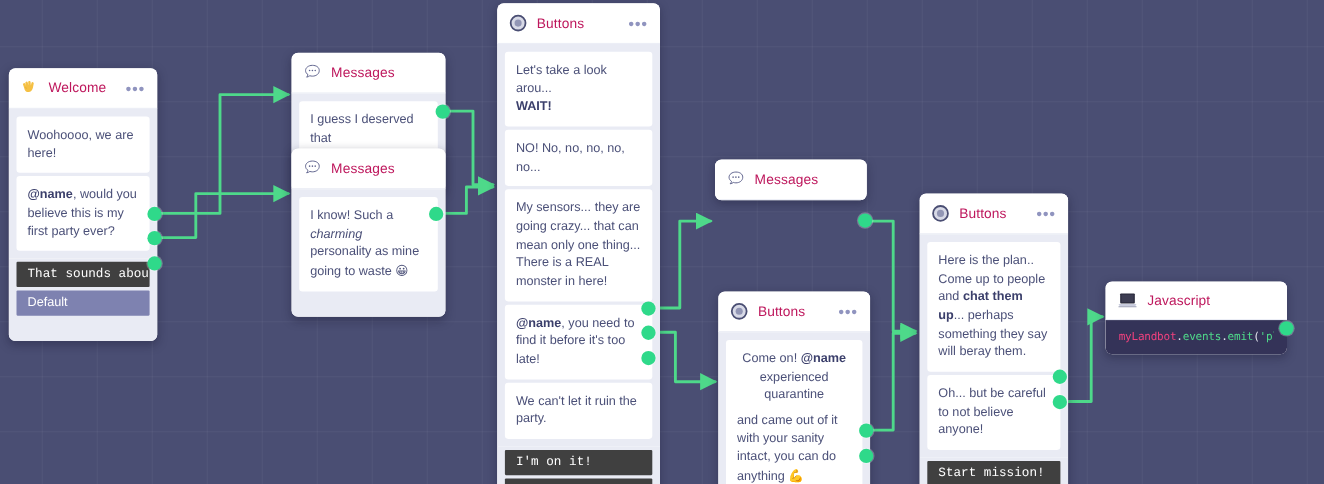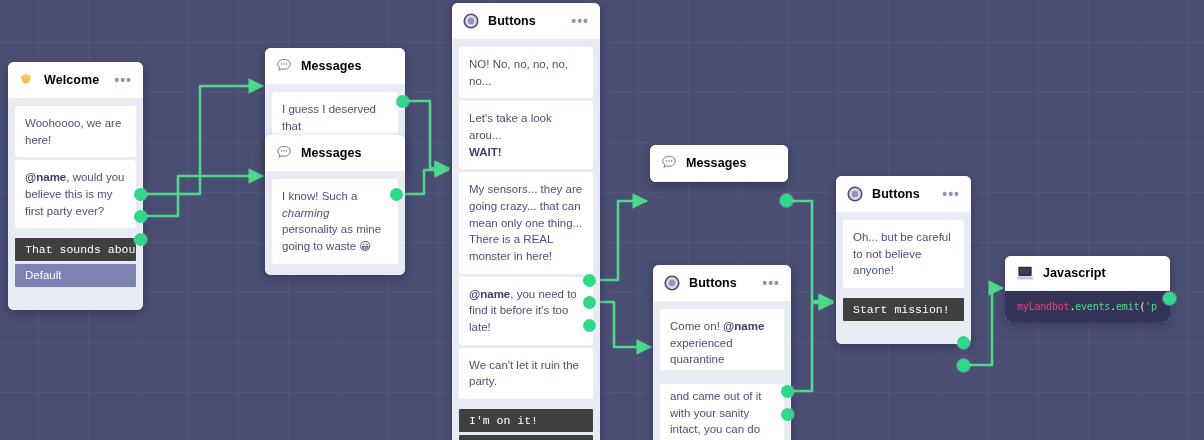--- a/index.html
+++ b/index.html
@@ -30,21 +30,21 @@
     overflow:hidden;
     box-sizing:border-box;
   }
   .card-head{
     display:flex;align-items:center;gap:8px;
     padding:9px 11px 9px 10px;
     background:#fff;
     border-bottom:1px solid #eceef6;
   }
   .card-title{
-    font-size:12.5px;font-weight:bold;color:#000000;letter-spacing:.1px;
+    font-size:12.5px;font-weight:normal;color:#be185d;letter-spacing:.1px;
     flex:1;white-space:nowrap;overflow:hidden;
   }
   .dots{
     color:#9094bf;font-size:14px;letter-spacing:1px;line-height:8px;
     font-weight:bold;
   }
   .hicon{width:18px;height:18px;display:block;flex:0 0 18px;}
   .body-wrap{padding:4px 7px 4px 7px;background:#e9ebf4;}
   .msg{
     background:#fff;border-radius:3px;
@@ -158,38 +158,38 @@
 <div class="card" style="left:265px;top:135px;width:140px;">
   <div class="card-head">
     <svg class="hicon" viewBox="0 0 24 24">
       <path d="M12 3.2c-4.7 0-8.3 2.8-8.3 6.3 0 2 1.1 3.8 3 5-.2 1.2-.9 2.3-1.7 3 1.6-.2 3-.9 3.9-1.7 1 .3 2 .5 3.1.5 4.7 0 8.3-2.8 8.3-6.8S16.7 3.2 12 3.2z" fill="#fff" stroke="#60648e" stroke-width="1.2"></path>
       <circle cx="8.6" cy="9.4" r=".95" fill="#60648e"></circle>
       <circle cx="12" cy="9.4" r=".95" fill="#60648e"></circle>
       <circle cx="15.4" cy="9.4" r=".95" fill="#60648e"></circle>
     </svg>
     <span class="card-title">Messages</span>
   </div>
-  <div class="body-wrap" style="padding-bottom:8px;">
+  <div class="body-wrap" style="padding-bottom:20px;">
     <div class="msg">I know! Such a <i>charming</i> personality as mine going to waste <span class="emoji">😀</span></div>
   </div>
 </div>
 <div class="dot" style="left:390px;top:188px;"></div>
 
 <div class="card" style="left:452px;top:3px;width:148px;">
   <div class="card-head">
     <svg class="hicon" viewBox="0 0 24 24">
       <circle cx="12" cy="12" r="9" fill="#d7d9e6" stroke="#4a4e73" stroke-width="2.2"></circle>
       <circle cx="12" cy="12" r="4.3" fill="#9296b5"></circle>
     </svg>
     <span class="card-title">Buttons</span>
     <span class="dots">•••</span>
   </div>
   <div class="body-wrap">
+    <div class="msg">Let's take a look arou...<br><b>WAIT!</b></div>
     <div class="msg">NO! No, no, no, no, no...</div>
-    <div class="msg">Let's take a look arou...<br><b>WAIT!</b></div>
     <div class="msg">My sensors... they are going crazy... that can mean only one thing... There is a REAL monster in here!</div>
     <div class="msg"><b>@name</b>, you need to find it before it's too late!</div>
     <div class="msg">We can't let it ruin the party.</div>
   </div>
   <div class="btns">
     <div class="btn pink">I'm on it!</div>
     <div class="btn pink">Why me? I'm too scar</div>
 
   </div>
 </div>
@@ -213,38 +213,39 @@
 <div class="card" style="left:653px;top:265px;width:138px;">
   <div class="card-head">
     <svg class="hicon" viewBox="0 0 24 24">
       <circle cx="12" cy="12" r="9" fill="#d7d9e6" stroke="#4a4e73" stroke-width="2.2"></circle>
       <circle cx="12" cy="12" r="4.3" fill="#9296b5"></circle>
     </svg>
     <span class="card-title">Buttons</span>
     <span class="dots">•••</span>
   </div>
   <div class="body-wrap">
-    <div class="msg" style="padding-bottom:2px;margin-bottom:14px;border-radius:3px 3px 0 0;">Come on! <b>@name</b> experienced quarantine</div>
+    <div class="msg" style="padding-bottom:2px;margin-bottom:0;border-radius:3px 3px 0 0;text-align:center;">Come on! <b>@name</b> experienced quarantine</div>
     <div class="msg" style="padding-top:4px;margin-top:0;border-radius:0 0 3px 3px;">and came out of it with your sanity intact, you can do anything <span class="emoji">💪</span></div>
   </div>
 
 </div>
 <div class="dot" style="left:781px;top:385px;"></div>
 <div class="dot" style="left:781px;top:408px;"></div>
 
 <div class="card" style="left:836px;top:176px;width:135px;">
   <div class="card-head">
     <svg class="hicon" viewBox="0 0 24 24">
       <circle cx="12" cy="12" r="9" fill="#d7d9e6" stroke="#4a4e73" stroke-width="2.2"></circle>
       <circle cx="12" cy="12" r="4.3" fill="#9296b5"></circle>
     </svg>
     <span class="card-title">Buttons</span>
     <span class="dots">•••</span>
   </div>
   <div class="body-wrap">
+    <div class="msg">Here is the plan.. Come up to people and <b>chat them up</b>... perhaps something they say will beray them.</div>
     <div class="msg">Oh... but be careful to not believe anyone!</div>
   </div>
   <div class="btns">
     <div class="btn pink">Start mission!</div>
 
   </div>
 </div>
 <div class="dot" style="left:957px;top:336px;"></div>
 <div class="dot" style="left:957px;top:359px;"></div>
 

